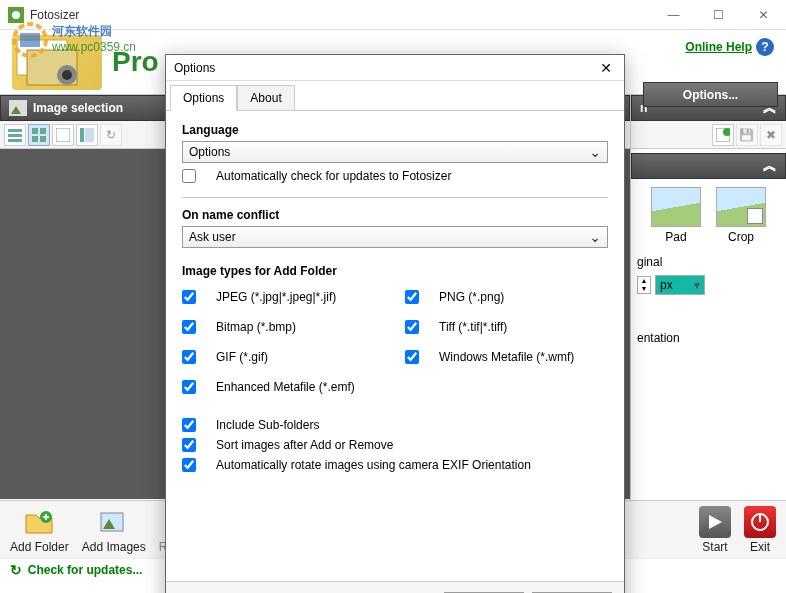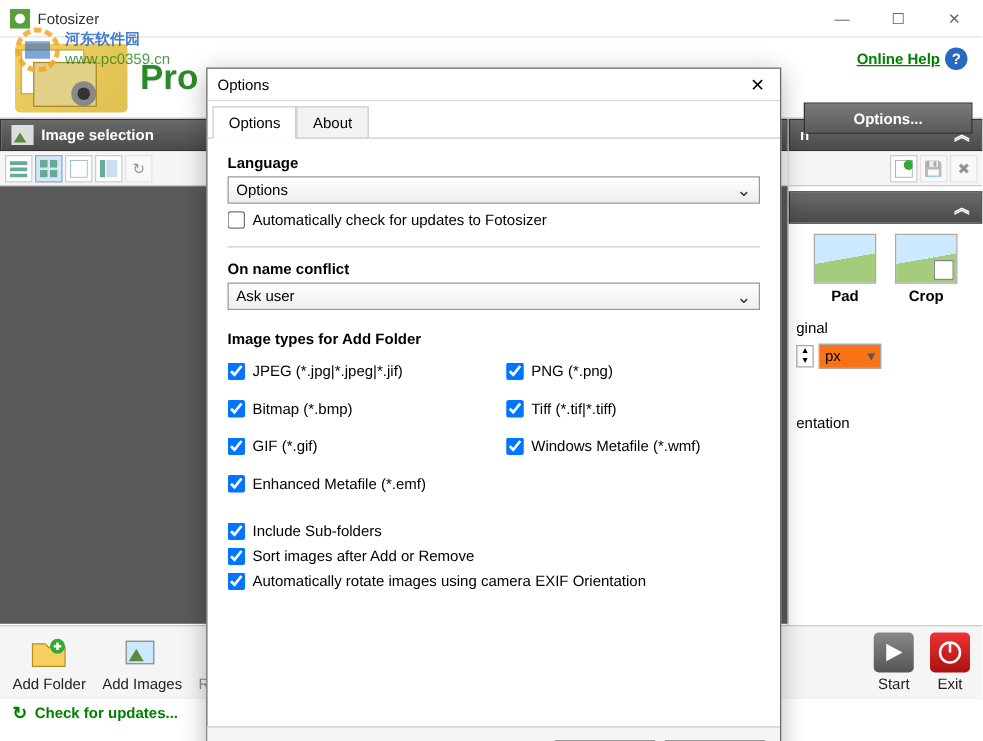--- a/index.html
+++ b/index.html
@@ -37,28 +37,28 @@
 .tool-strip { height: 28px; background:#f5f5f5; border-bottom:1px solid #ccc; display:flex; align-items:center; padding:0 4px; gap:2px; }
 .tool-btn { width:22px; height:22px; border:1px solid #ccc; background:#fff; display:flex; align-items:center; justify-content:center; }
 .tool-btn.active { background:#d6e6f5; border-color:#8aacda; }
 .tool-btn.disabled { opacity:0.4; }
 
 
 .drop-area { height: 350px; background:#5a5a5a; color:#fff; display:flex; align-items:center; justify-content:center; font-size:20px; }
 
 
 .thumb-row { display:flex; gap:10px; justify-content:center; padding:8px 4px; }
-.thumb { width:55px; text-align:center;font-weight:bold; }
+.thumb { width:55px; text-align:center; }
 .thumb .pic { width:50px; height:40px; border:1px solid #aaa; background:linear-gradient(170deg,#cde9ff 50%,#a5cc7a 50%); margin:0 auto 3px; position:relative; }
 .thumb .pic.crop::after { content:""; position:absolute; right:2px; bottom:2px; width:14px; height:14px; background:#fff; border:1px solid #888; }
 
 .field-row { display:flex; align-items:center; padding:3px 6px; gap:4px; }
 .spin { width:14px; height:18px; border:1px solid #aaa; display:flex; flex-direction:column; }
 .spin div{ flex:1; font-size:7px; text-align:center; line-height:8px; }
-.unit-sel { width:50px; height:20px; border:1px solid #aaa; background:#f97316; padding:0 4px; display:flex; align-items:center; }
+.unit-sel { width:50px; height:20px; border:1px solid #aaa; background:#14b8a6; padding:0 4px; display:flex; align-items:center; }
 .unit-sel::after{content:"▾"; margin-left:auto; color:#555;}
 
 
 .bottom-bar { height:58px; background:#f5f5f5; border-top:1px solid #ccc; display:flex; align-items:center; padding:0 10px; gap:13px; }
 .bottom-btn { display:flex; flex-direction:column; align-items:center; gap:2px; font-size:11px; color:#222; }
 .bottom-btn .bi { width:32px; height:32px; display:flex; align-items:center; justify-content:center; }
 .bottom-btn.start .bi { background:linear-gradient(#888,#555); border-radius:4px; }
 .bottom-btn.exit .bi { background:linear-gradient(#e33,#a11); border-radius:4px; }
 .bottom-btn.disabled { opacity:0.5; }
 
@@ -72,21 +72,21 @@
 .dlg-title .t { flex:1; }
 .dlg-close { width:20px; height:20px; display:flex; align-items:center; justify-content:center; font-size:14px; }
 .dlg-tabs { display:flex; border-bottom:1px solid #ccc; padding:4px 4px 0; gap:0; }
 .dlg-tab { padding:5px 12px; border:1px solid #ccc; background:#f3f3f3; margin-bottom:-1px; }
 .dlg-tab.active { background:#fff; border-bottom-color:#fff; }
 .dlg-body { flex:1; padding:12px 16px; overflow:auto; }
 .sect-title { font-weight:bold; margin:10px 0 4px; }
 .sect-title:first-child { margin-top:0; }
 .dlg-select { width:100%; height:22px; border:1px solid #999; background:linear-gradient(#fff,#eee); padding:0 6px; display:flex; align-items:center; }
 .dlg-select::after { content:"⌄"; margin-left:auto; color:#333; font-size:14px; }
-.cb-row { display:flex; align-items:center; gap:6px; margin:6px 0; }
+.cb-row { display:flex; align-items:center; gap:20px; margin:6px 0; }
 .cb-row input[type=checkbox]{ width:14px; height:14px; }
 .cb-grid { display:grid; grid-template-columns:1fr 1fr; gap:4px 20px; margin-top:6px; }
 .dlg-footer { height:44px; border-top:1px solid #ccc; display:flex; align-items:center; justify-content:flex-end; gap:8px; padding:0 12px; background:#f5f5f5; }
 .dlg-btn { width:80px; height:24px; border:1px solid #999; background:linear-gradient(#fafafa,#e6e6e6); display:flex; align-items:center; justify-content:center; }
 
 .section-divider { border-top:1px solid #ccc; margin:14px 0 0; }
 </style>
 </head>
 <body>
 

